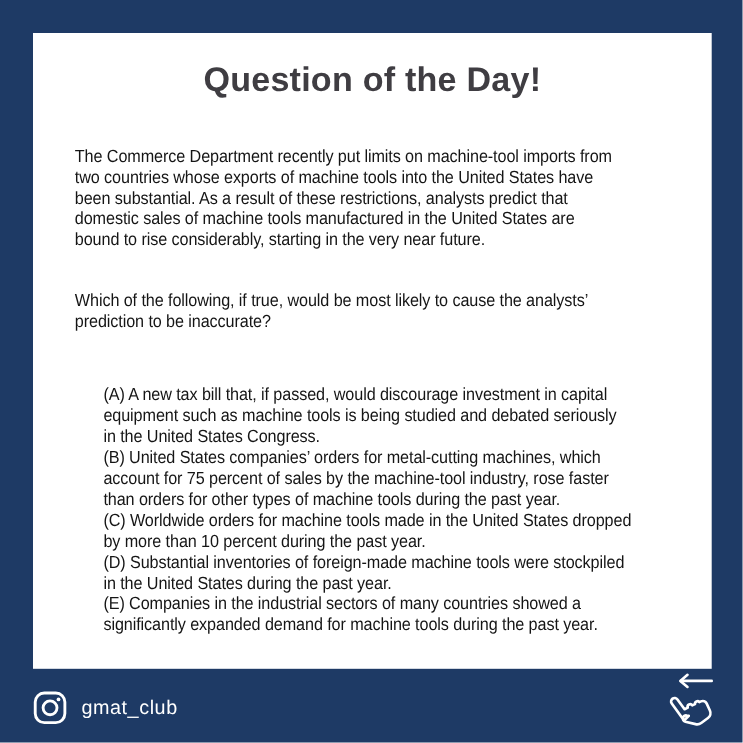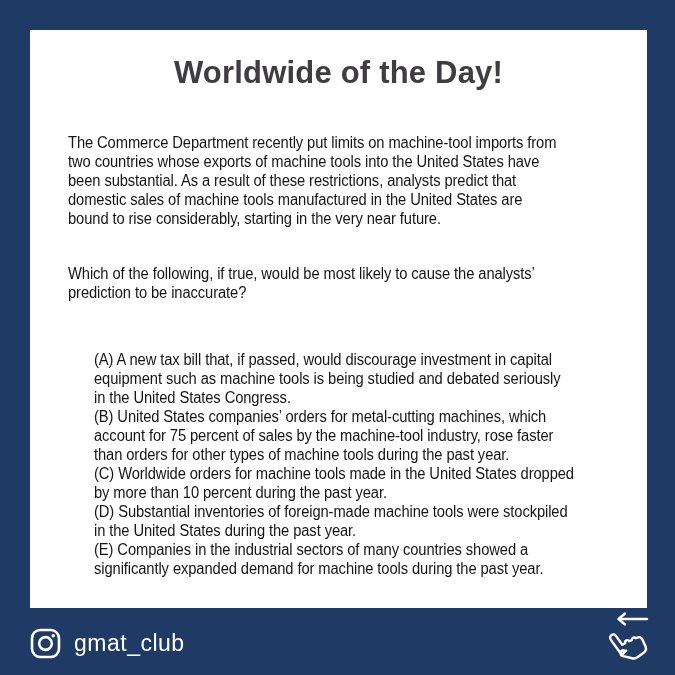--- a/index.html
+++ b/index.html
@@ -62,37 +62,37 @@
     width:100%;height:67px;
   }
   .ig-icon{
     position:absolute;
     left:29px;top:-38px; 
   }
   .ig-icon{top:19px;}
   .handle{
     position:absolute;
     left:74px;top:17px;
-    font-size:23px;
+    font-size:18px;
     line-height:36px;
     color:#ffffff;
     letter-spacing:0.5px;
   }
   .swipe-icon{
     position:absolute;
     right:18px;top:-4px;
   }
 </style>
 </head>
 <body>
 
 <div class="canvas">
 
   <div class="card">
-    <h1 class="title">Worldwide of the Day!</h1>
+    <h1 class="title">Question of the Day!</h1>
 
     <p class="bodytext passage">The Commerce Department recently put limits on machine-tool imports from
 two countries whose exports of machine tools into the United States have
 been substantial. As a result of these restrictions, analysts predict that
 domestic sales of machine tools manufactured in the United States are
 bound to rise considerably, starting in the very near future.</p>
 
     <p class="bodytext question">Which of the following, if true, would be most likely to cause the analysts’
 prediction to be inaccurate?</p>
 

